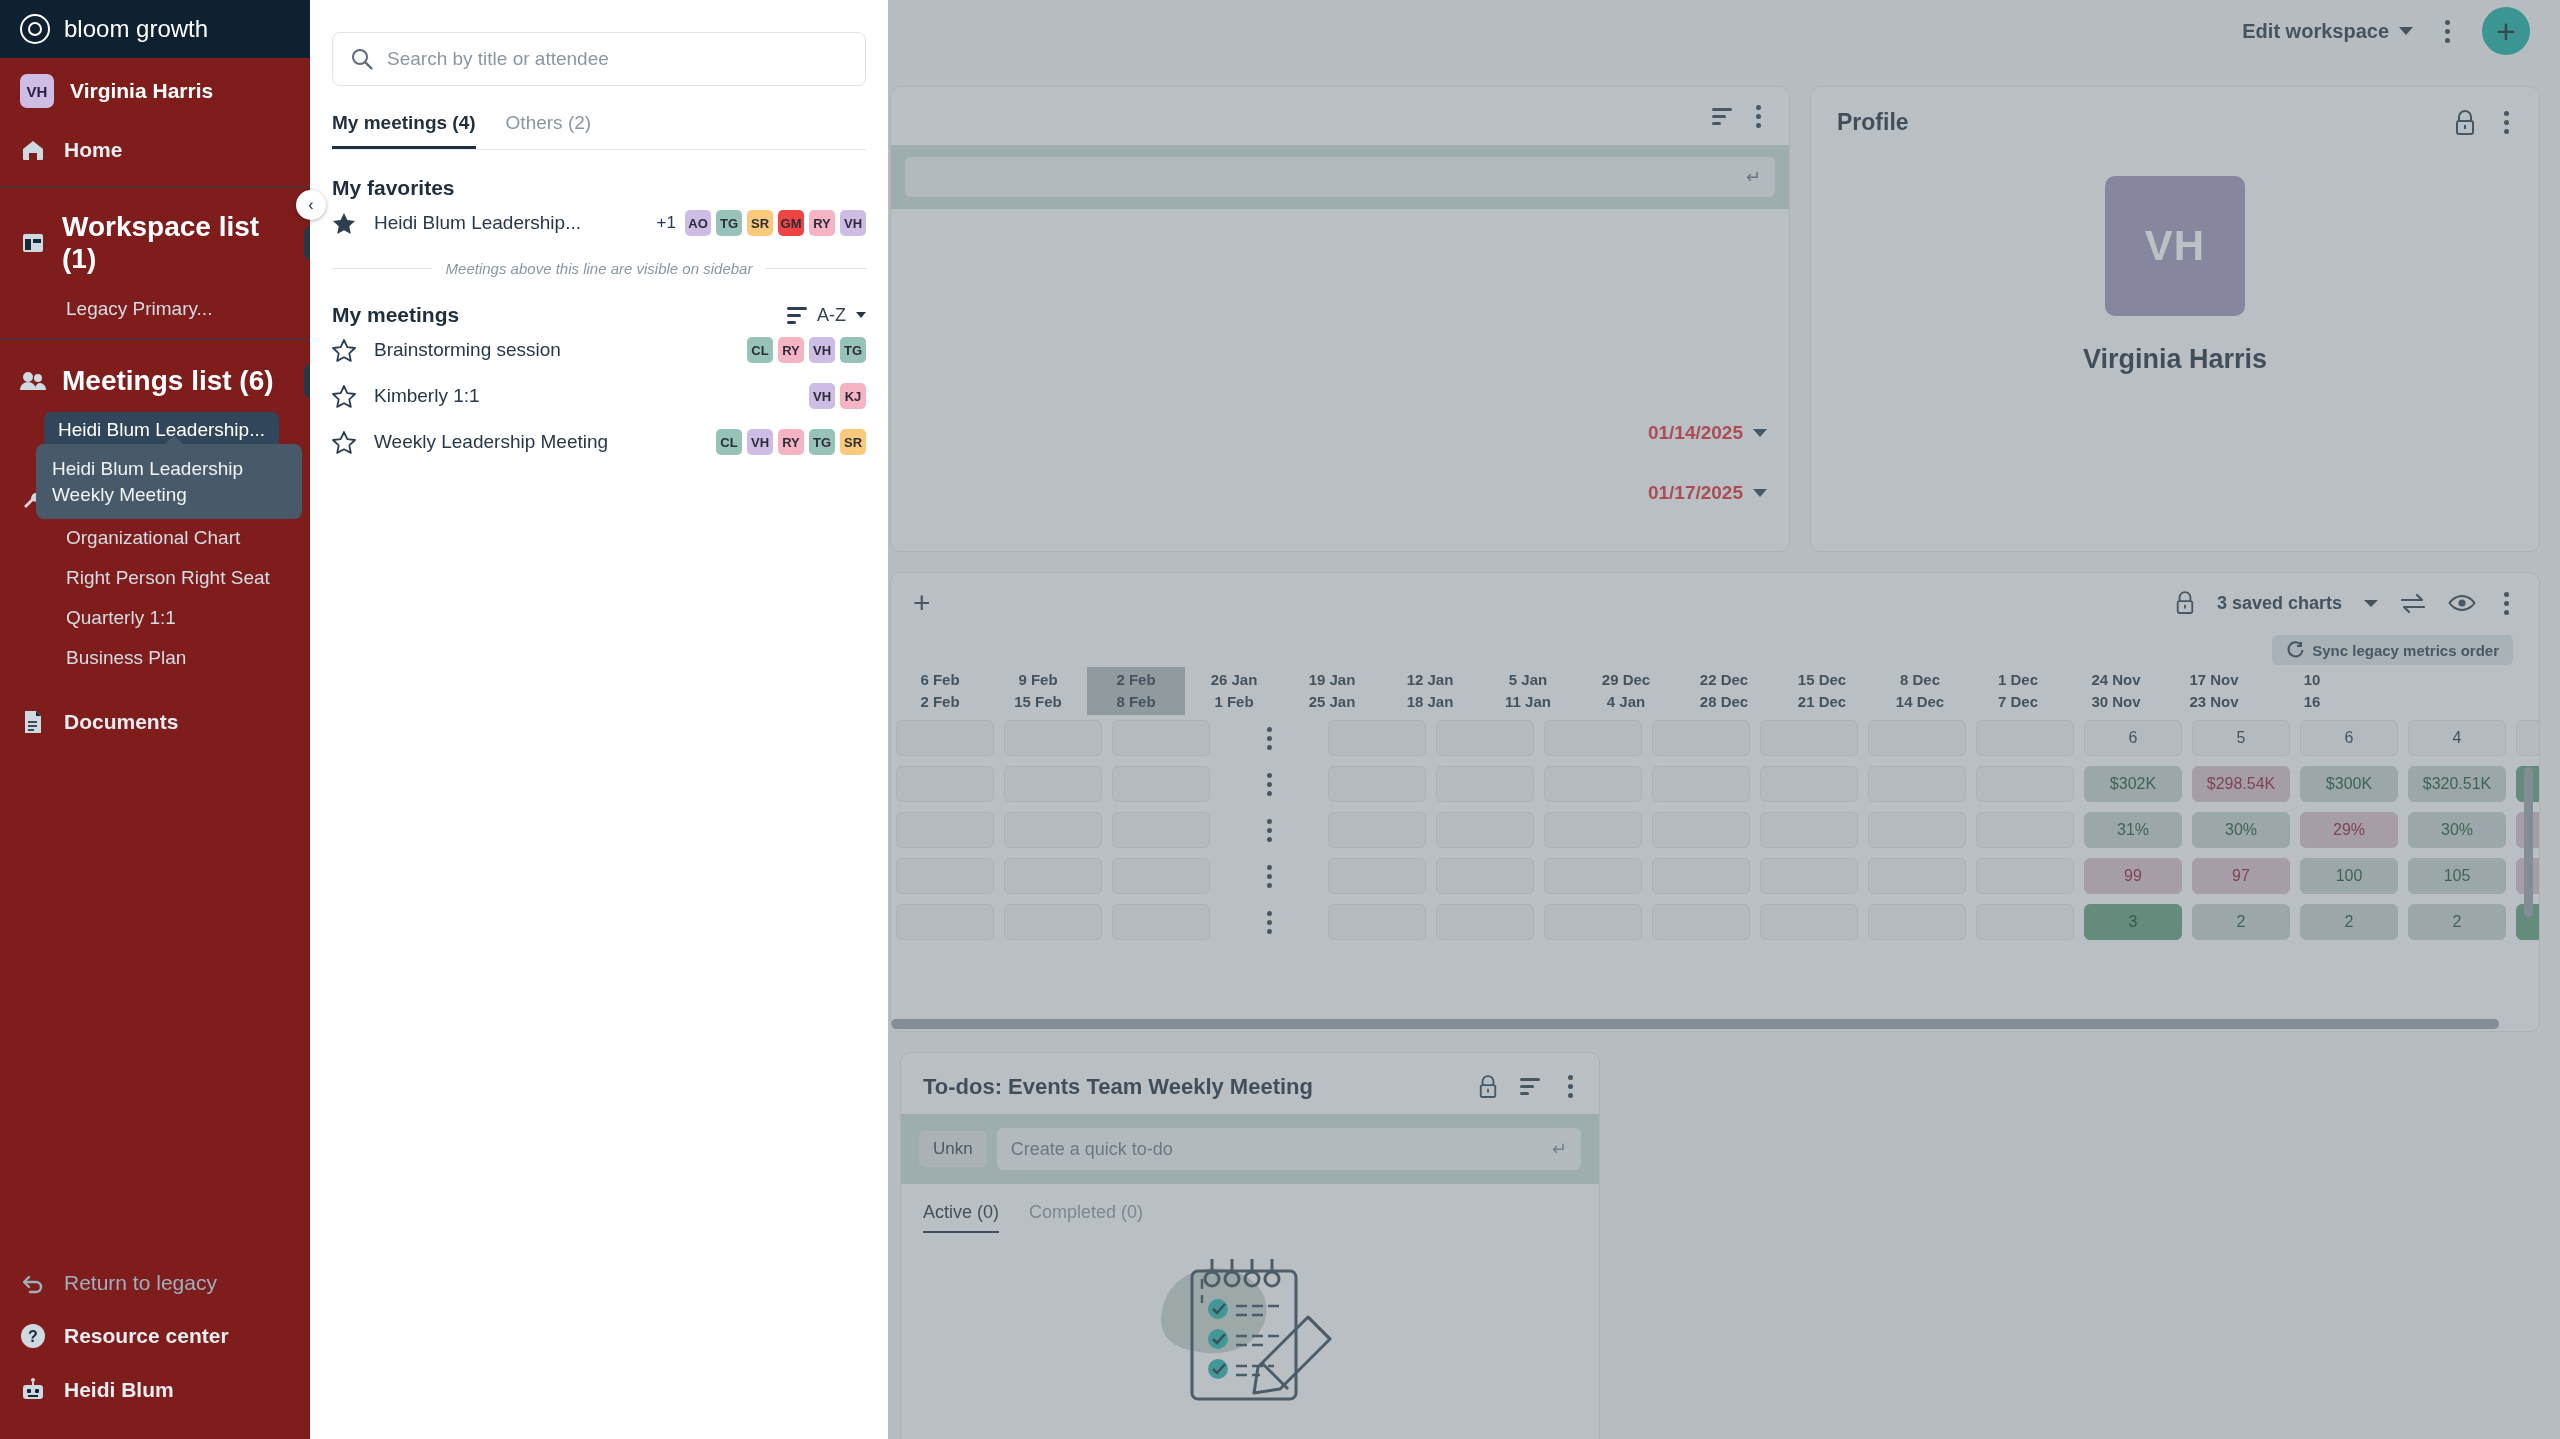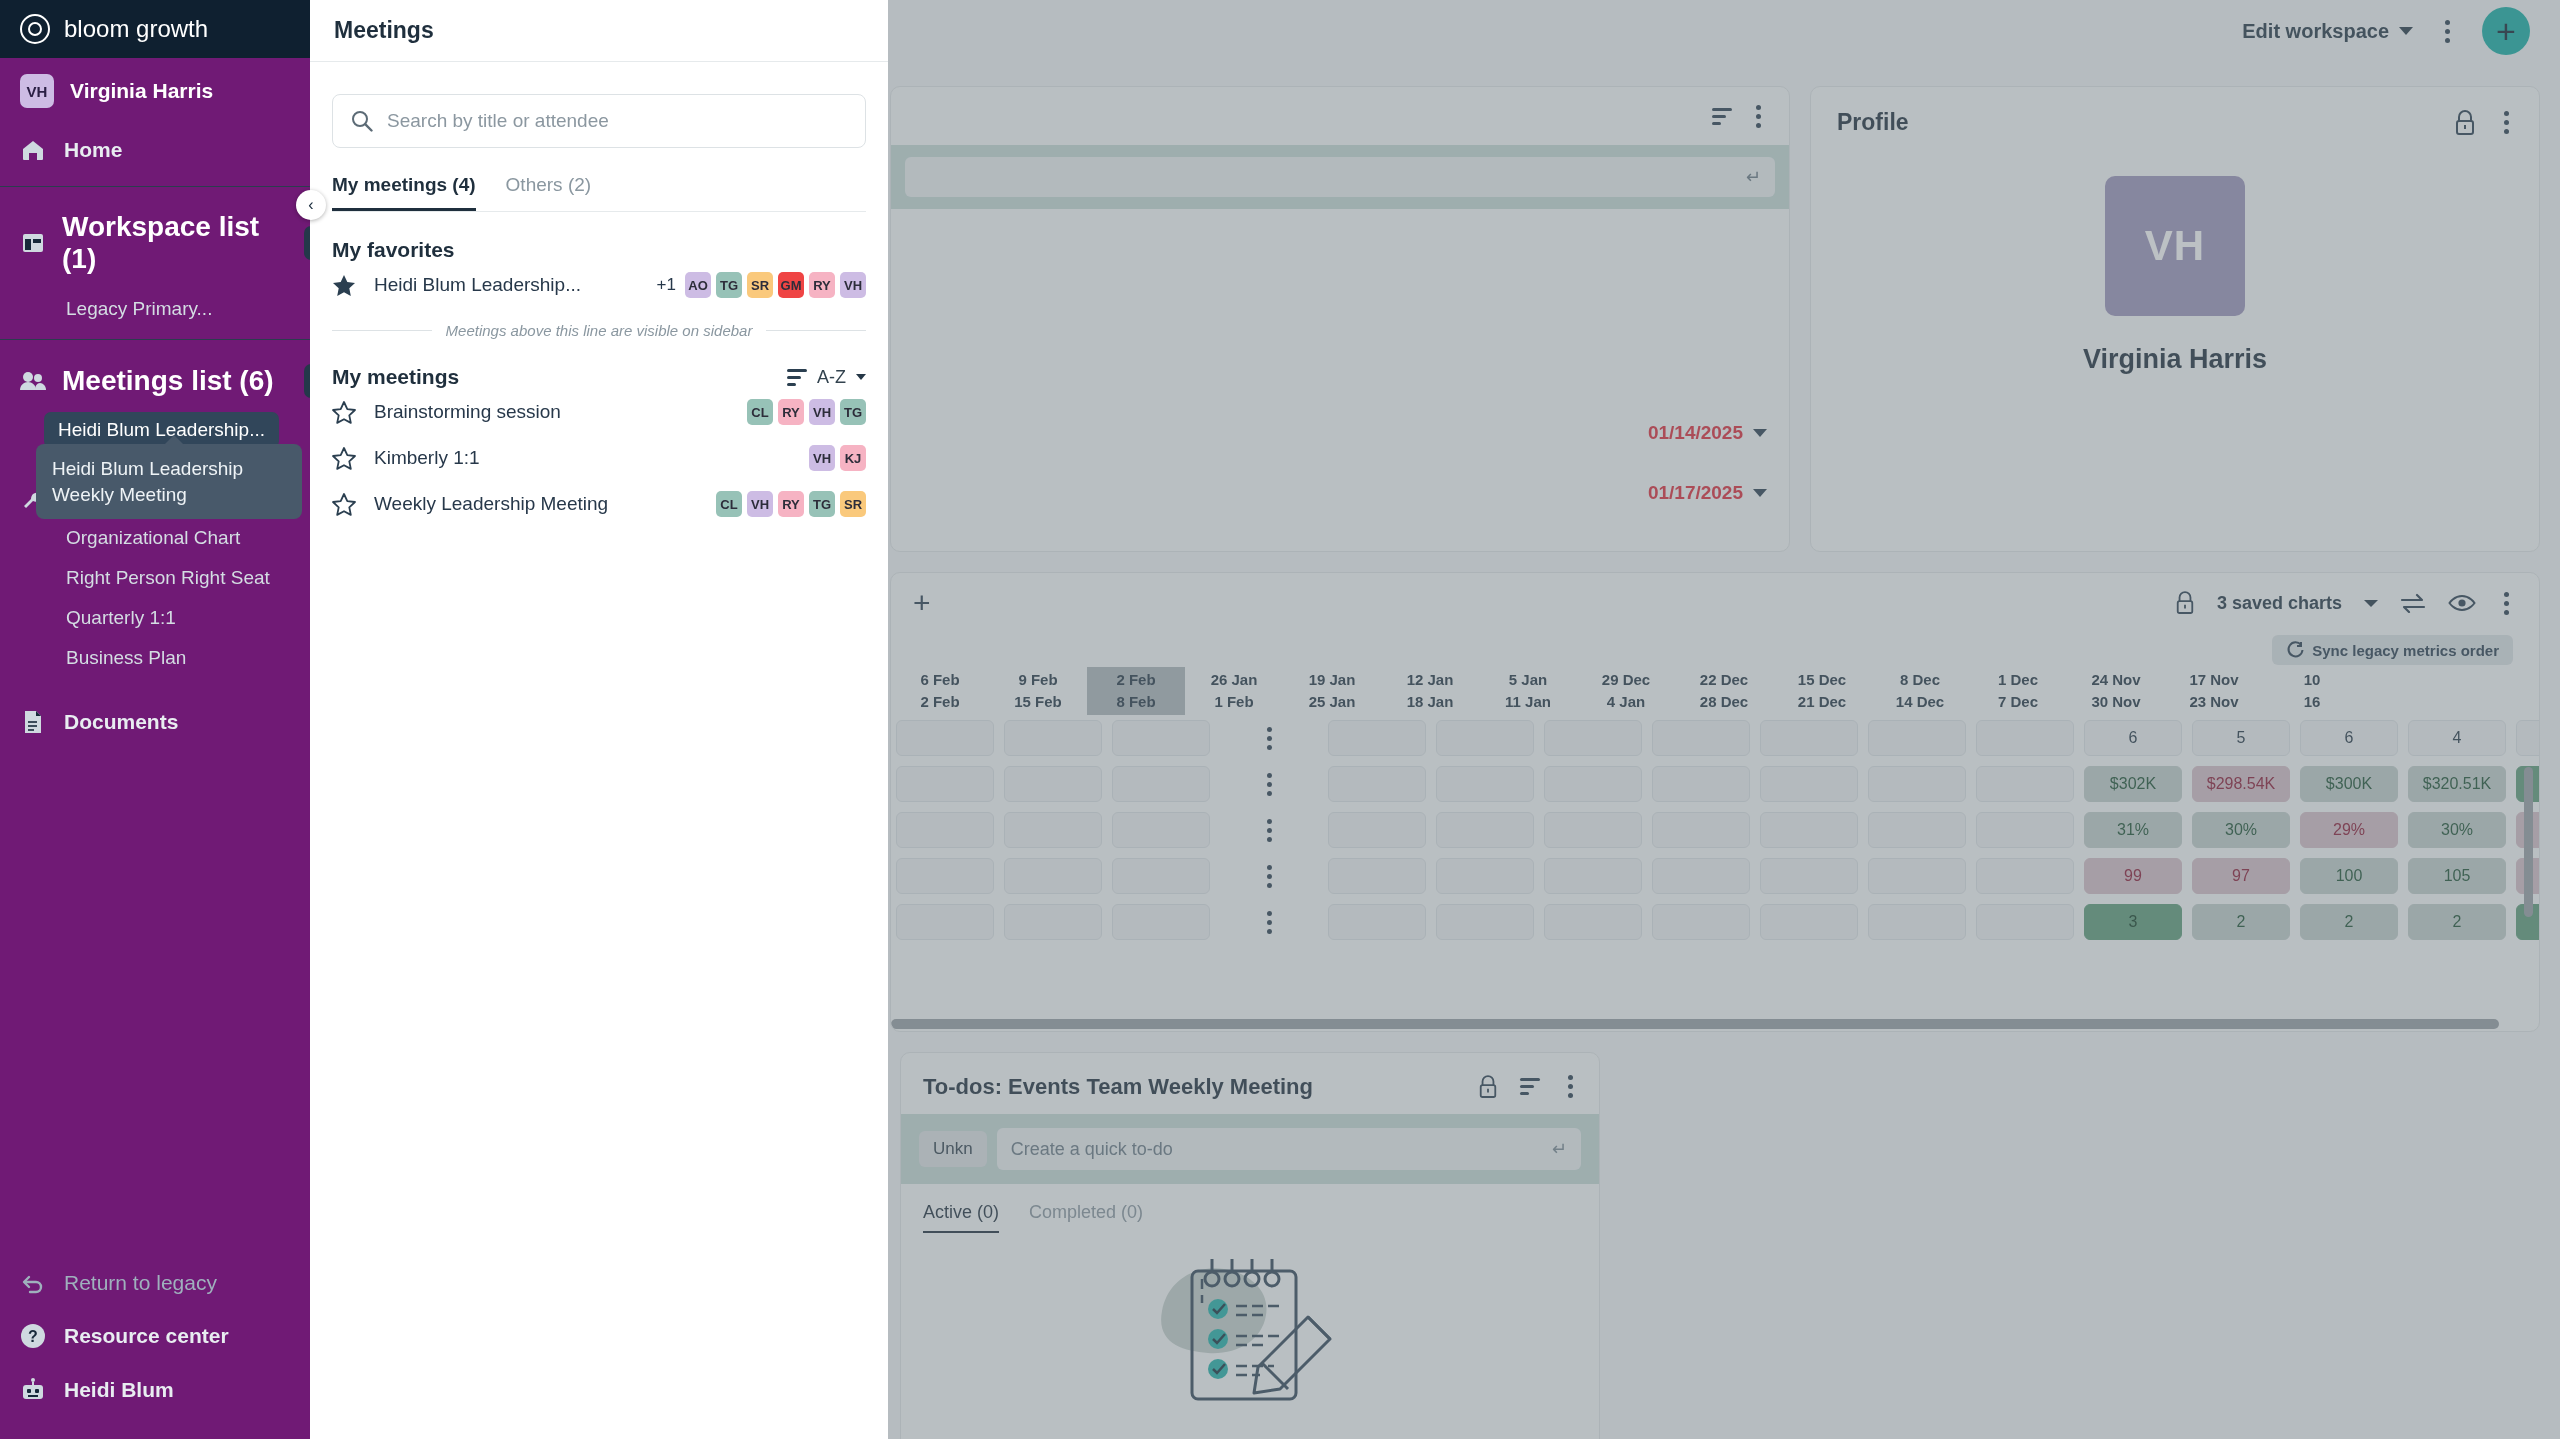--- a/index.html
+++ b/index.html
@@ -133,21 +133,21 @@
   .todo-tab { font-size: 18px; color:#8a97a0; padding-bottom: 8px; }
   .todo-tab.act { color:#1f2f3d; border-bottom: 2px solid #1f2f3d; }
   .todo-empty { display:flex; align-items:center; justify-content:center; padding-top: 18px; }
 
   
   .overlay { position:absolute; inset:0; background: rgba(107,117,124,0.45); }
 
   
   .sidebar {
     position:absolute; left:0; top:0; width: 358px; height: 1439px;
-    background: #701a75; color:#fff; z-index: 20;
+    background: #7f1d1d; color:#fff; z-index: 20;
   }
   .brand { display:flex; align-items:center; gap: 14px; height: 58px; padding-left: 20px;
            background:#0f2030; font-size: 24px; }
   .brand .logo { width: 30px; height: 30px; border-radius:50%; border: 2.5px solid #fff; position:relative; }
   .brand .logo:after { content:""; position:absolute; inset: 6px; border-radius:50%; border:2.5px solid #fff; }
   .sb-user { display:flex; align-items:center; gap: 16px; padding: 16px 20px; }
   .sb-user .ava { width: 34px; height:34px; border-radius:7px; background:#cdbce4; color:#2b2045;
                   display:flex; align-items:center; justify-content:center; font-size:15px; font-weight:bold;}
   .sb-user .nm { font-size: 21px; font-weight:bold; }
   .sb-item { display:flex; align-items:center; gap: 18px; padding: 14px 20px;
@@ -687,23 +687,20 @@
       <span>Heidi Blum</span>
     </div>
   </div>
 </div>
 
 <div class="collapse-btn">‹</div>
 
 <div class="tooltip">Heidi Blum Leadership Weekly Meeting</div>
 
 <div class="drawer">
-  <div class="dr-head">
-    <div class="dr-title">Meetings</div>
-  </div>
 
   <div class="dr-search">
     <svg width="22" height="22" viewBox="0 0 22 22">
       <circle cx="9" cy="9" r="7" fill="none" stroke="#5c6b76" stroke-width="2"></circle>
       <line x1="14.2" y1="14.2" x2="20.5" y2="20.5" stroke="#5c6b76" stroke-width="2.4" stroke-linecap="round"></line>
     </svg>
     <span>Search by title or attendee</span>
   </div>
 
   <div class="dr-tabs">

